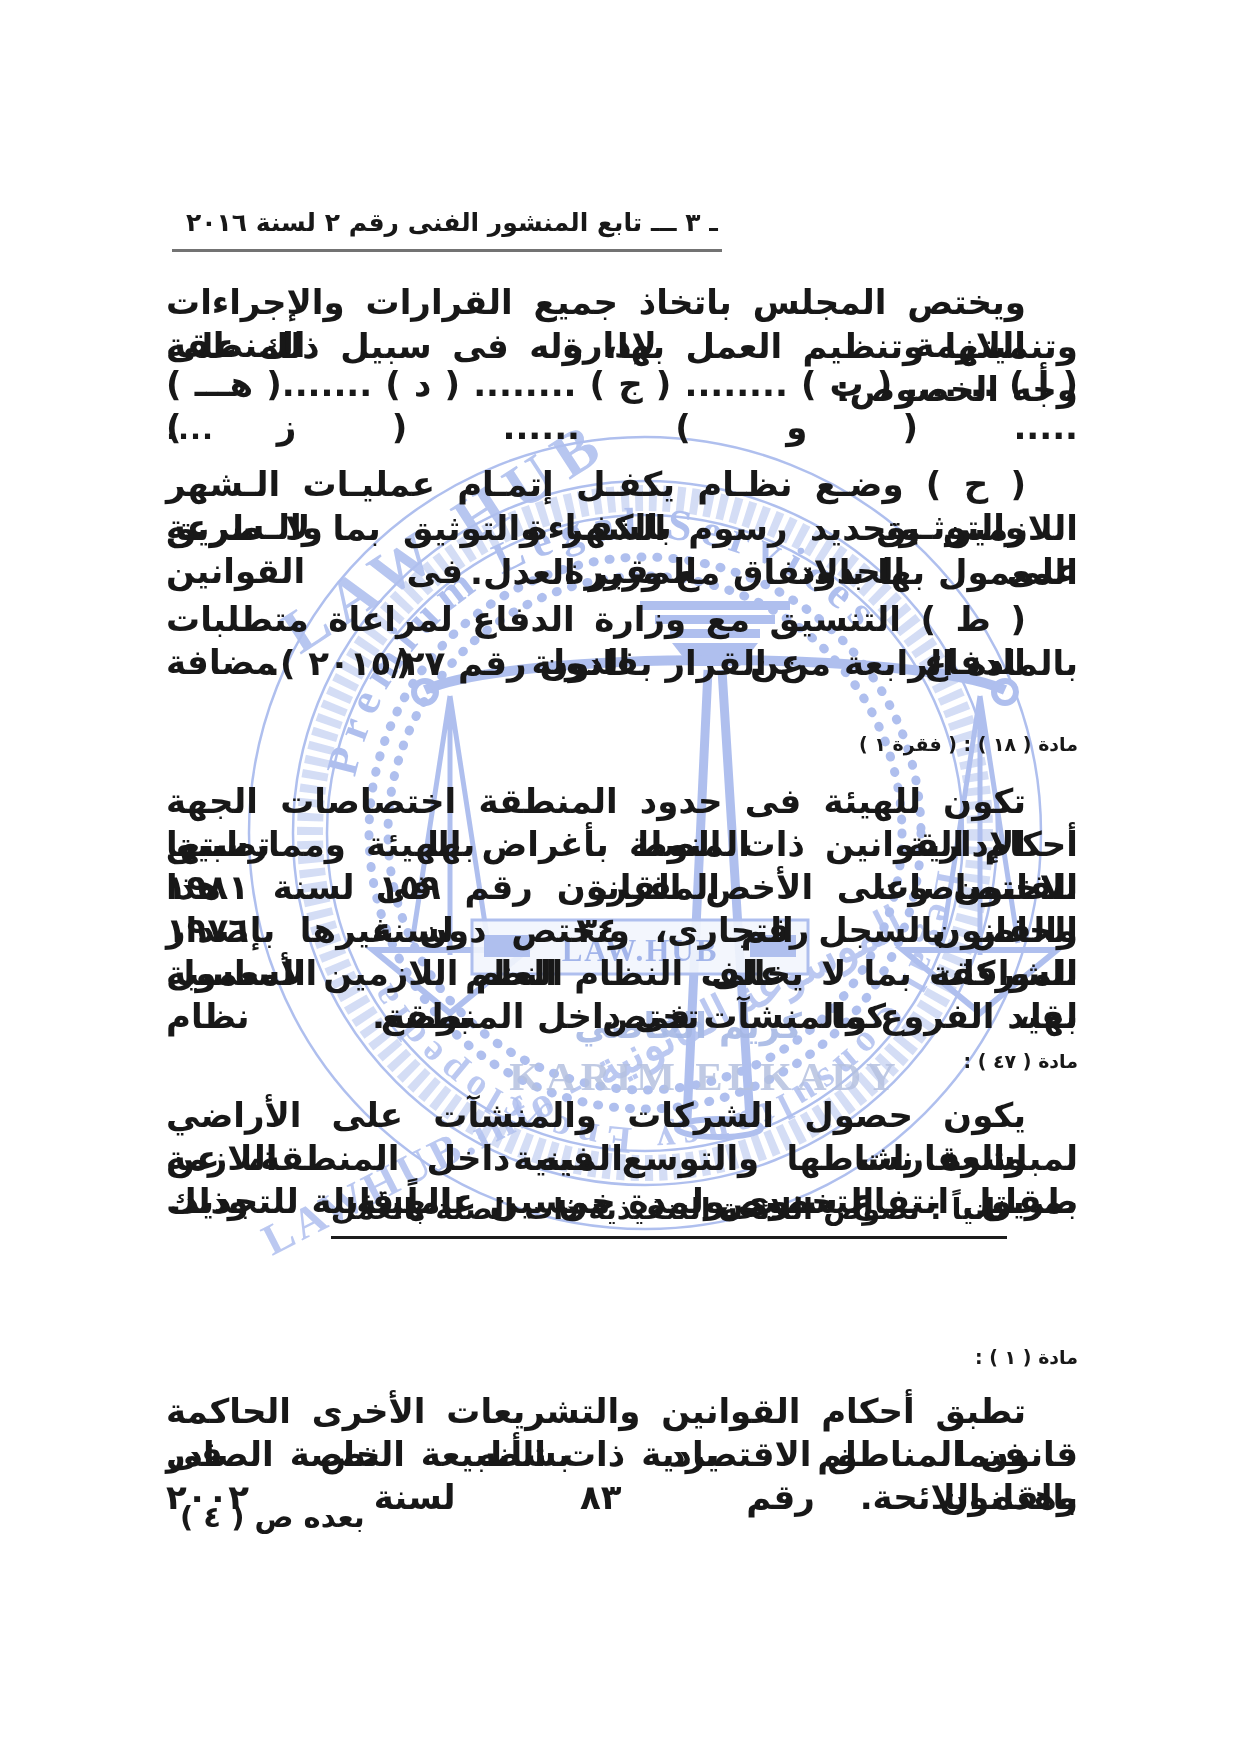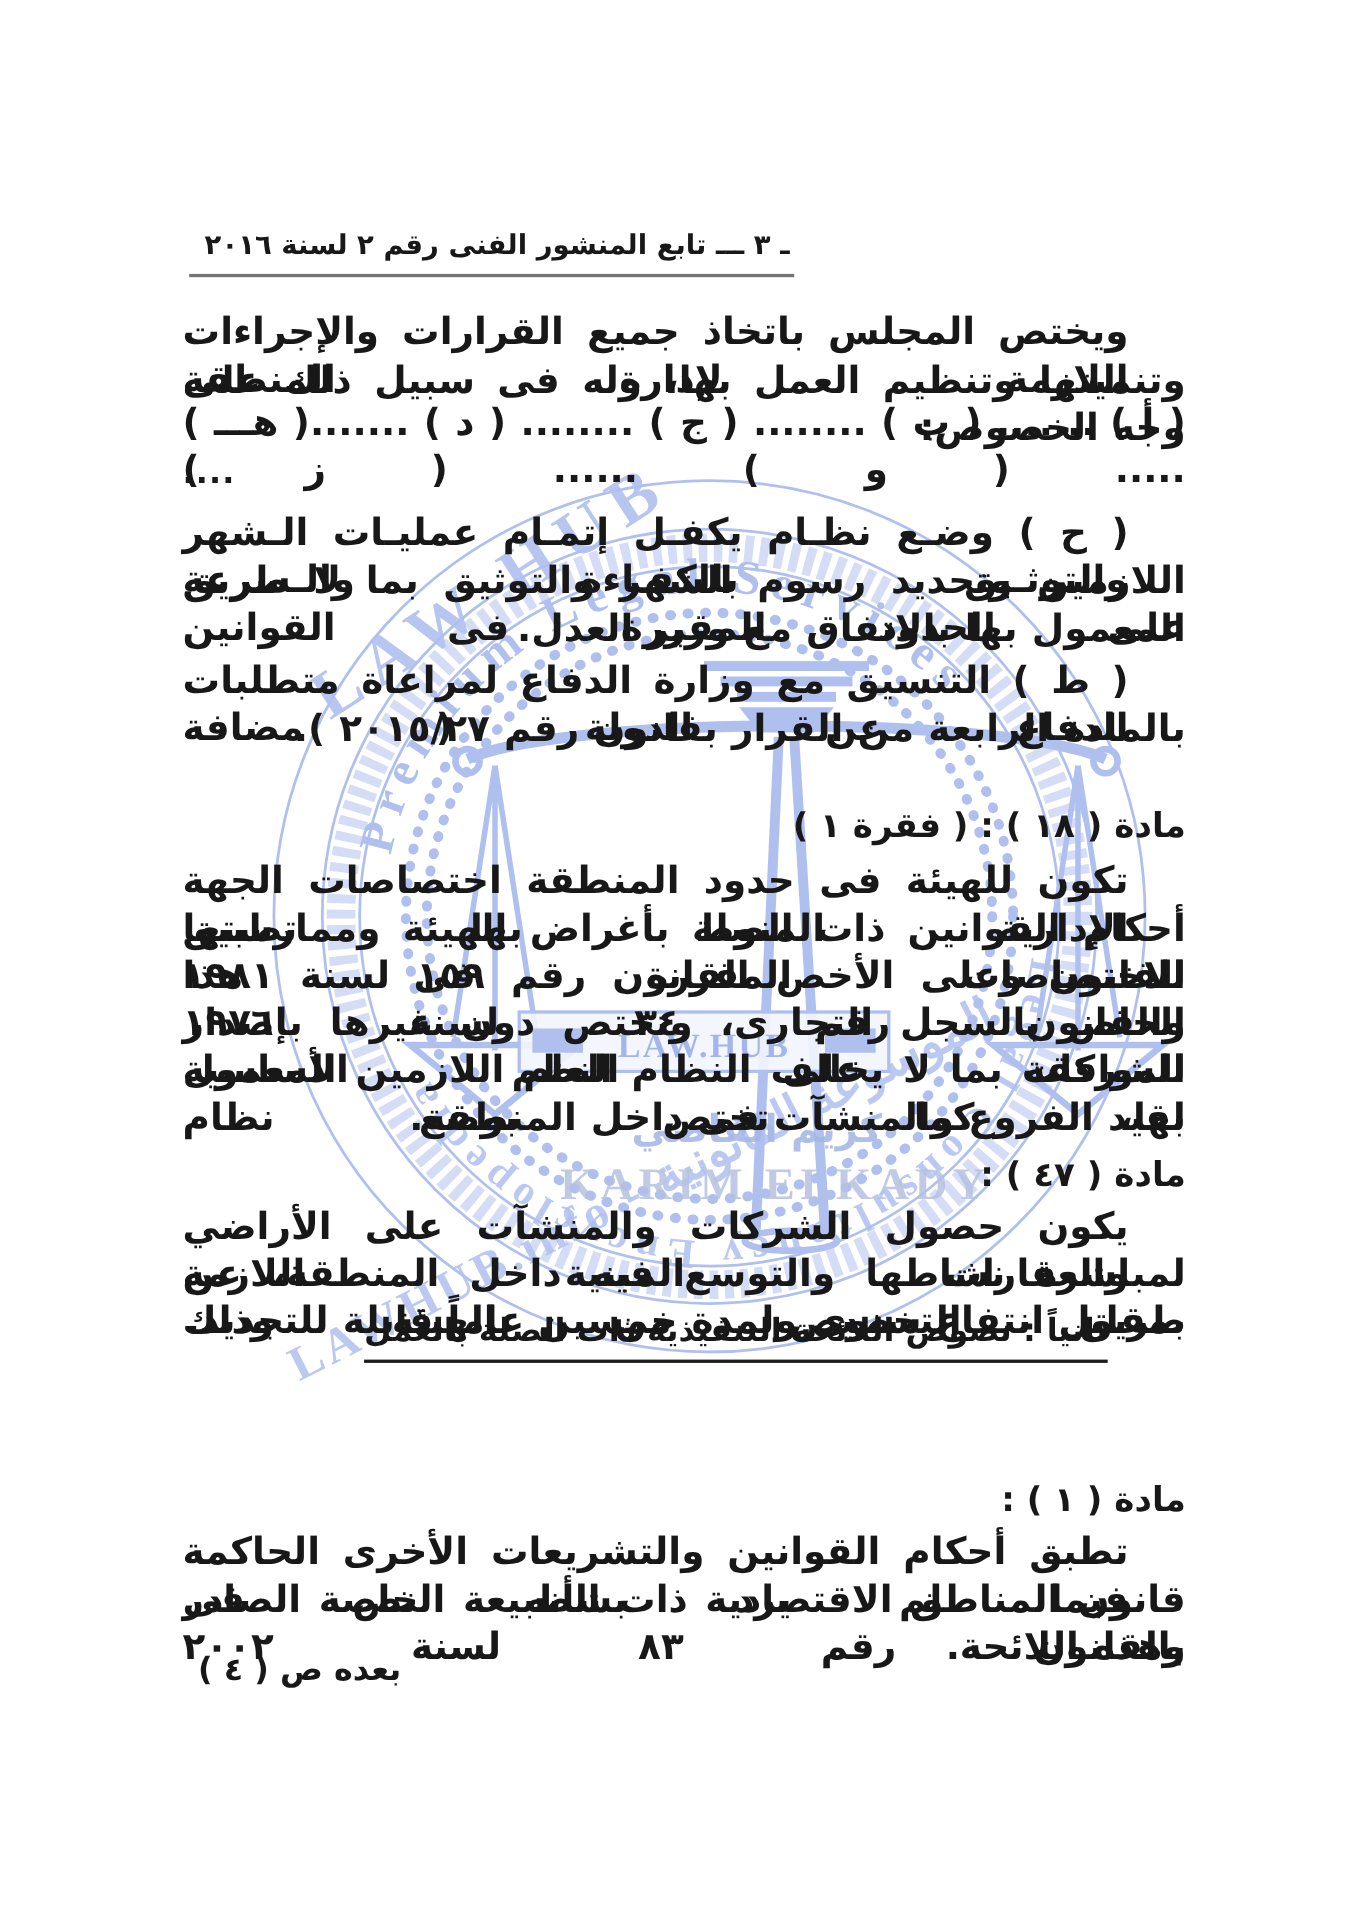--- a/index.html
+++ b/index.html
@@ -22,21 +22,21 @@
     line-height:1.25;
     text-align:justify;
     text-align-last:justify;
     word-spacing:1px;
   }
   .tline.endline { text-align-last:right; }
   .tline.indent  { padding-right:52px; width:860px; }
   .heading {
     position:absolute;
     direction:rtl;
-    font-size:31px;
+    font-size:19px;
     white-space:nowrap;
   }
   .doc-header {
     position:absolute;
     top:208px; left:172px;
     direction:rtl;
     font-size:25px;
     white-space:nowrap;
     padding:0 4px 12px 14px;
     border-bottom:3px solid #737373;

